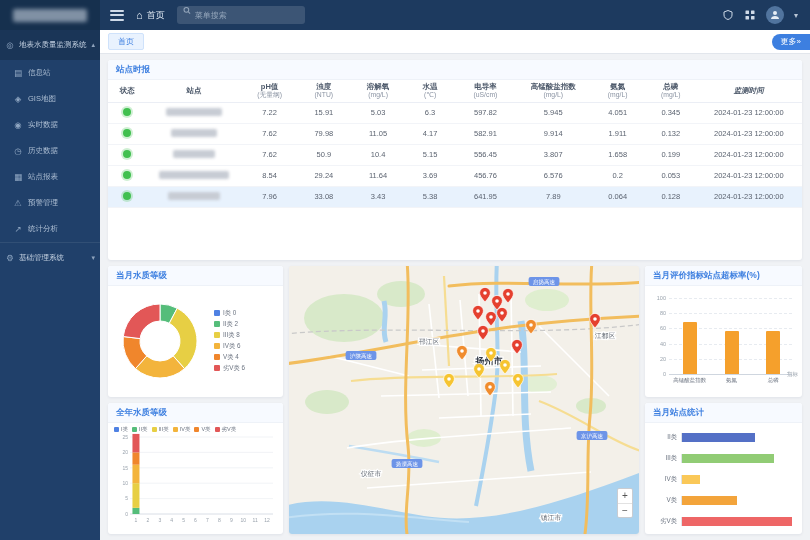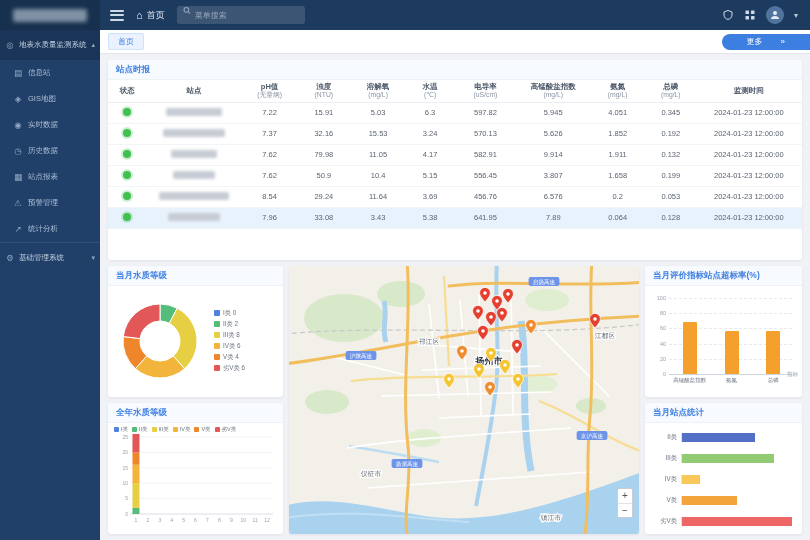--- a/index.html
+++ b/index.html
@@ -26,21 +26,21 @@
 .side-root{height:30px;display:flex;align-items:center;gap:4px;padding:0 5px;background:#1a3557;cursor:pointer;white-space:nowrap}
 .side-root .lbl{flex:1;overflow:hidden}
 .side-root .car{font-size:7px;color:#8fa3bd}
 .side-item{height:26px;display:flex;align-items:center;gap:5px;padding-left:13px;cursor:pointer;color:#aebfd4;white-space:nowrap}
 .ic{font-size:8.5px;color:#8fa6c2;width:10px;text-align:center}
 .sec{background:transparent;border-top:1px solid rgba(255,255,255,.08)}
 
 .main{flex:1;display:flex;flex-direction:column;min-width:0}
 .tabbar{height:24px;flex:0 0 24px;background:#fff;border-bottom:1px solid #e2e6ec;display:flex;align-items:center;padding-left:8px}
 .tab{font-size:8px;color:#3d7fe0;background:#e9f2fe;border:1px solid #cfe2fb;border-radius:2px;padding:2px 9px;cursor:pointer}
-.more{margin-left:auto;height:16px;border:0;background:#3d7fe0;color:#fff;font-size:8px;border-radius:9px 0 0 9px;padding:0 25px;cursor:pointer;display:flex;align-items:center;gap:18px}
+.more{margin-left:auto;height:16px;border:0;background:#3d7fe0;color:#fff;font-size:8px;border-radius:9px 0 0 9px;padding:0 9px;cursor:pointer;display:flex;align-items:center;gap:0}
 .content{flex:1;display:flex;flex-direction:column;gap:6px;padding:6px 8px;min-height:0}
 .panel{background:#fff;border-radius:3px;box-shadow:0 1px 3px rgba(15,35,70,.07);display:flex;flex-direction:column;overflow:hidden}
 .p-head{height:20px;flex:0 0 20px;display:flex;align-items:center;padding:0 8px;background:#f7faff;border-bottom:1px solid #eef2f8}
 .p-title{font-size:8.5px;font-weight:bold;color:#3d7fe0}
 
 .table-panel{flex:0 0 200px}
 table{width:100%;border-collapse:collapse;table-layout:fixed;font-size:7.5px;color:#5b6370}
 thead th{font-weight:bold;color:#4e5a6b;padding:2px 1px;border-bottom:1px solid #ebeef5;line-height:1.25}
 .th-u{font-weight:normal;color:#8b94a3;font-size:6.8px}
 tbody td{text-align:center;height:21px;border-bottom:1px solid #f2f4f8;overflow:hidden;white-space:nowrap}
@@ -224,50 +224,37 @@
                     <div class="th-u">(mg/L)</div>
                   </th>
                   <th style="width: 50px;">
                     <div class="th-l">氨氮</div>
                     <div class="th-u">(mg/L)</div>
                   </th>
                   <th style="width: 44px;">
                     <div class="th-l">总磷</div>
                     <div class="th-u">(mg/L)</div>
                   </th>
-                  <th style="width: 94px;">
+                  <th style="width: 94px; font-style: italic;">
                     <div class="th-l">监测时间</div>
                   </th>
                 </tr>
               </thead>
             <tbody id="tbody">
                 <tr>
                   <td><span class="dot"></span></td>
                   <td><span class="redact" style="width:56px"></span></td>
                   <td>7.22</td>
                   <td>15.91</td>
                   <td>5.03</td>
                   <td>6.3</td>
                   <td>597.82</td>
                   <td>5.945</td>
                   <td>4.051</td>
                   <td>0.345</td>
-                  <td>2024-01-23 12:00:00</td>
-                </tr>
-                <tr>
-                  <td><span class="dot"></span></td>
-                  <td><span class="redact" style="width:62px"></span></td>
-                  <td>7.37</td>
-                  <td>32.16</td>
-                  <td>15.53</td>
-                  <td>3.24</td>
-                  <td>570.13</td>
-                  <td>5.626</td>
-                  <td>1.852</td>
-                  <td>0.192</td>
                   <td>2024-01-23 12:00:00</td>
                 </tr>
                 <tr>
                   <td><span class="dot"></span></td>
                   <td><span class="redact" style="width:46px"></span></td>
                   <td>7.62</td>
                   <td>79.98</td>
                   <td>11.05</td>
                   <td>4.17</td>
                   <td>582.91</td>

